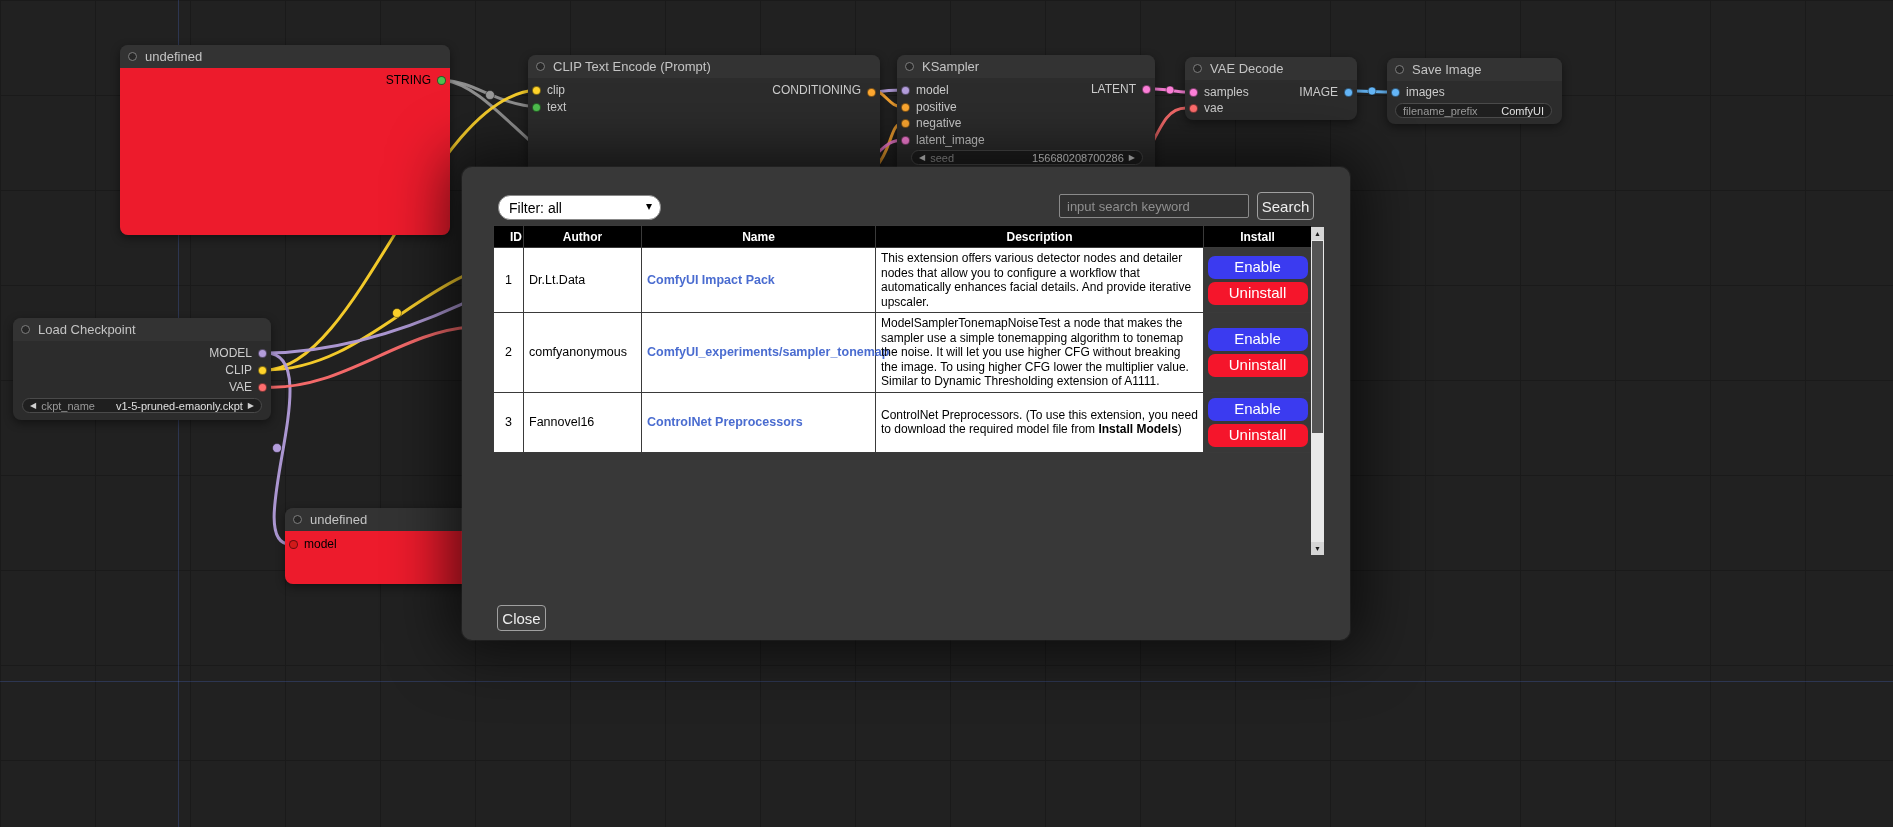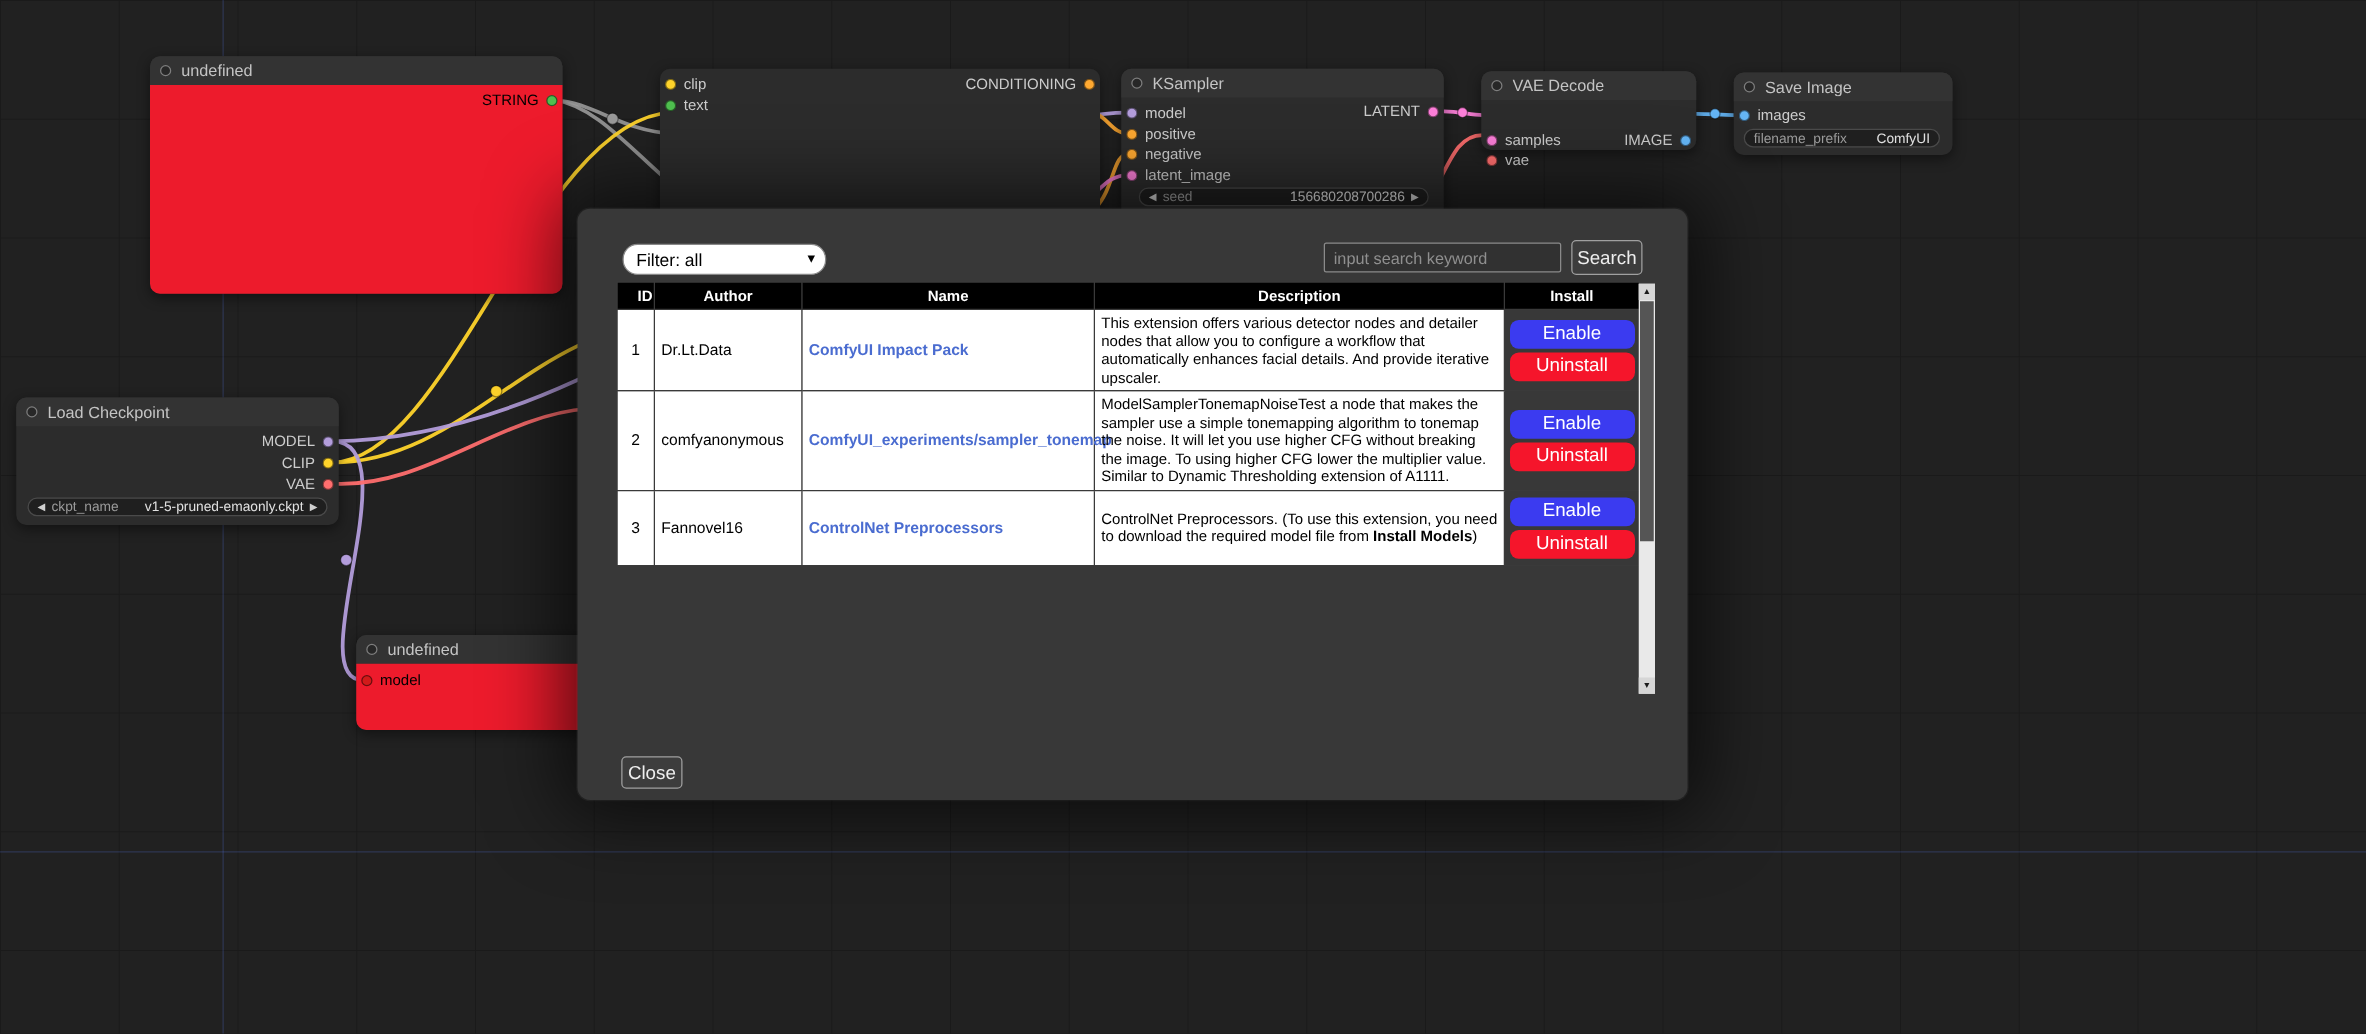--- a/index.html
+++ b/index.html
@@ -175,30 +175,34 @@
   </div>
   <div class="node-body red" style="height:167px;">
     <div class="port out" style="top:5px;">
       <span class="plabel on-red">STRING</span>
       <span class="dot c-green"></span>
     </div>
   </div>
 </div>
 
 <div class="node" style="left:528px;top:55px;width:352px;height:250px;">
+  <div class="node-header">
+    <span class="collapse-dot"></span>
+    <span class="node-title">CLIP Text Encode (Prompt)</span>
+  </div>
   <div class="node-body" style="height:227px;">
     <div class="port in" style="top:5px;">
       <span class="dot c-yellow"></span>
       <span class="plabel">clip</span>
     </div>
     <div class="port in" style="top:22px;justify-content:center;">
       <span class="dot c-green"></span>
       <span class="plabel">text</span>
     </div>
-    <div class="port out" style="top:5px;">
+    <div class="port out" style="top:5px;align-items:flex-end;">
       <span class="plabel">CONDITIONING</span>
       <span class="dot c-orange"></span>
     </div>
   </div>
 </div>
 
 <div class="node" style="left:897px;top:55px;width:258px;height:120px;">
   <div class="node-header">
     <span class="collapse-dot"></span>
     <span class="node-title">KSampler</span>
@@ -231,21 +235,21 @@
       <span class="w-arrow">▶</span>
     </div>
   </div>
 </div>
 
 <div class="node" style="left:1185px;top:57px;width:172px;height:63px;">
   <div class="node-header">
     <span class="collapse-dot"></span>
     <span class="node-title">VAE Decode</span>
   </div>
-  <div class="node-body" style="height:40px;margin-top:20px;">
+  <div class="node-body" style="height:40px;">
     <div class="port in" style="top:5px;">
       <span class="dot c-pink"></span>
       <span class="plabel">samples</span>
     </div>
     <div class="port in" style="top:21px;">
       <span class="dot c-red"></span>
       <span class="plabel">vae</span>
     </div>
     <div class="port out" style="top:5px;">
       <span class="plabel">IMAGE</span>

